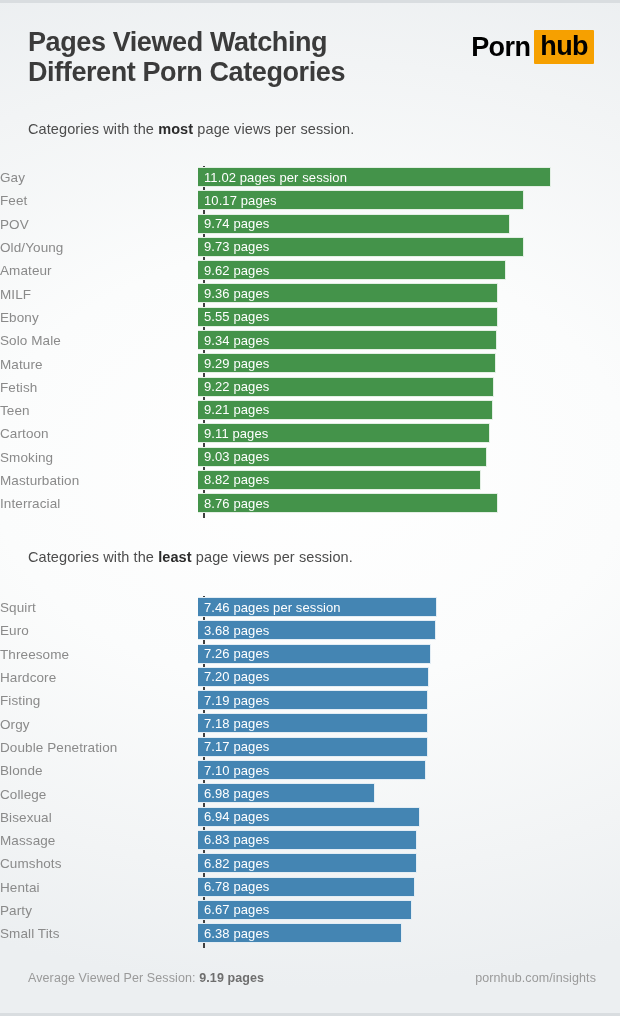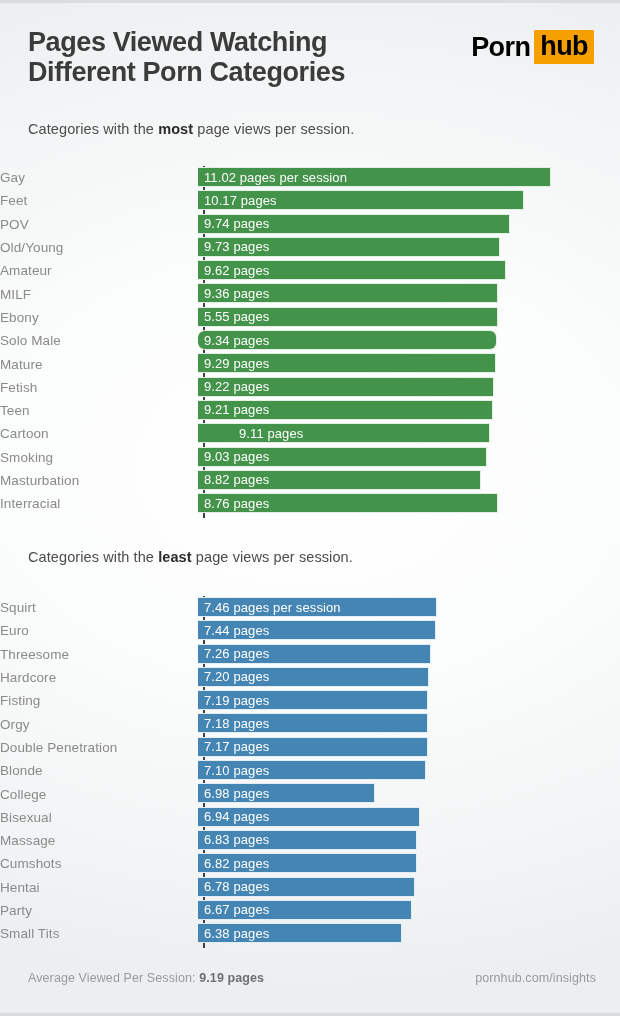--- a/index.html
+++ b/index.html
@@ -166,21 +166,21 @@
           <div class="row-label">POV</div>
           <div class="bar-wrap">
             <div class="bar bar-green" style="width: 312.167px;">
               <span class="bar-value">9.74 pages</span>
             </div>
           </div>
         </div>
         <div class="row">
           <div class="row-label">Old/Young</div>
           <div class="bar-wrap">
-            <div class="bar bar-green" style="width: 302px; align-items: center;">
+            <div class="bar bar-green" style="width: 326px; align-items: center;">
               <span class="bar-value">9.73 pages</span>
             </div>
           </div>
         </div>
         <div class="row">
           <div class="row-label">Amateur</div>
           <div class="bar-wrap">
             <div class="bar bar-green" style="width: 308.321px;">
               <span class="bar-value">9.62 pages</span>
             </div>
@@ -198,21 +198,21 @@
           <div class="row-label">Ebony</div>
           <div class="bar-wrap">
             <div class="bar bar-green" style="width: 299.667px;">
               <span class="bar-value">5.55 pages</span>
             </div>
           </div>
         </div>
         <div class="row">
           <div class="row-label">Solo Male</div>
           <div class="bar-wrap">
-            <div class="bar bar-green" style="width: 299.347px; border-radius: 7px;">
+            <div class="bar bar-green" style="width: 299.347px;">
               <span class="bar-value">9.34 pages</span>
             </div>
           </div>
         </div>
         <div class="row">
           <div class="row-label">Mature</div>
           <div class="bar-wrap">
             <div class="bar bar-green" style="width: 297.744px;">
               <span class="bar-value">9.29 pages</span>
             </div>
@@ -230,21 +230,21 @@
           <div class="row-label">Teen</div>
           <div class="bar-wrap">
             <div class="bar bar-green" style="width: 295.18px;">
               <span class="bar-value">9.21 pages</span>
             </div>
           </div>
         </div>
         <div class="row">
           <div class="row-label">Cartoon</div>
           <div class="bar-wrap">
-            <div class="bar bar-green" style="width: 291.975px; padding-left: 35px;">
+            <div class="bar bar-green" style="width: 291.975px;">
               <span class="bar-value">9.11 pages</span>
             </div>
           </div>
         </div>
         <div class="row">
           <div class="row-label">Smoking</div>
           <div class="bar-wrap">
             <div class="bar bar-green" style="width: 289.411px;">
               <span class="bar-value">9.03 pages</span>
             </div>
@@ -281,21 +281,21 @@
           <div class="bar-wrap">
             <div class="bar bar-blue" style="width: 239.093px;">
               <span class="bar-value">7.46 pages per session</span>
             </div>
           </div>
         </div>
         <div class="row">
           <div class="row-label">Euro</div>
           <div class="bar-wrap">
             <div class="bar bar-blue" style="width: 238.452px;">
-              <span class="bar-value">7.44 pages</span>
+              <span class="bar-value">3.68 pages</span>
             </div>
           </div>
         </div>
         <div class="row">
           <div class="row-label">Threesome</div>
           <div class="bar-wrap">
             <div class="bar bar-blue" style="width: 232.683px;">
               <span class="bar-value">7.26 pages</span>
             </div>
           </div>

